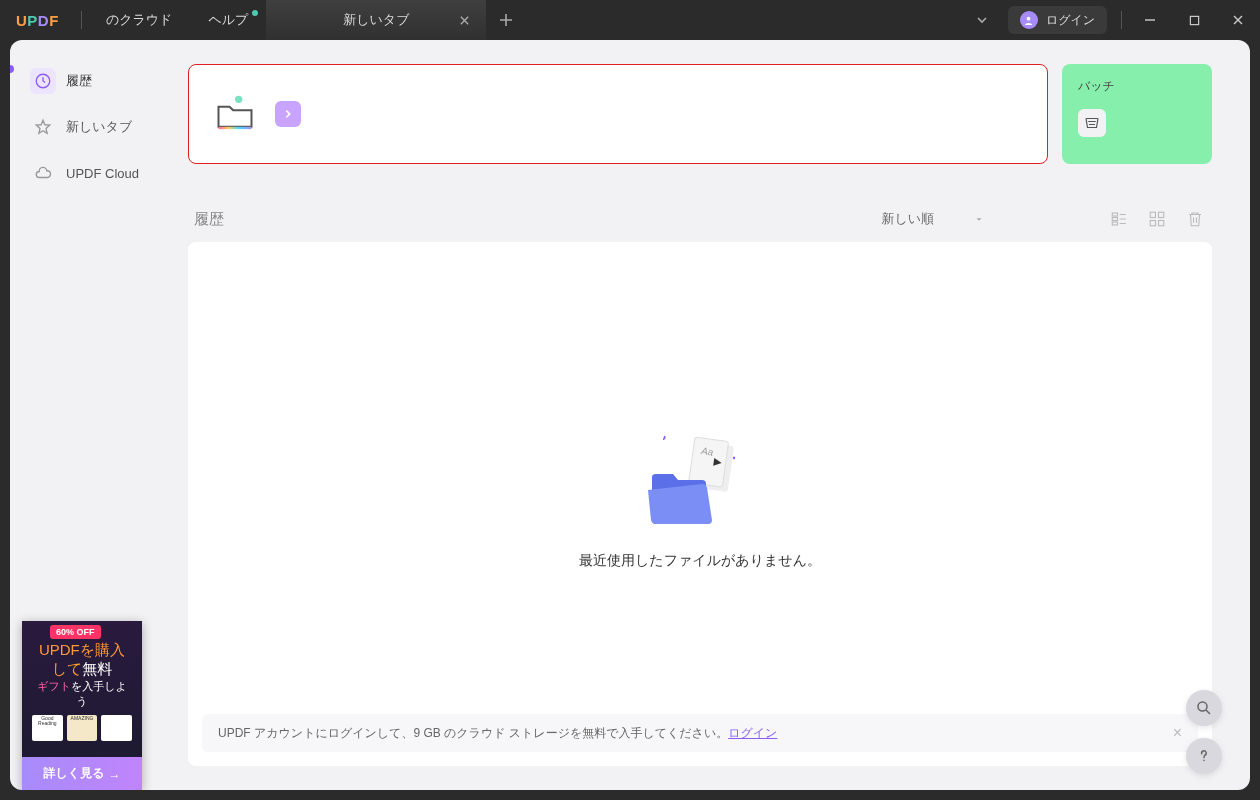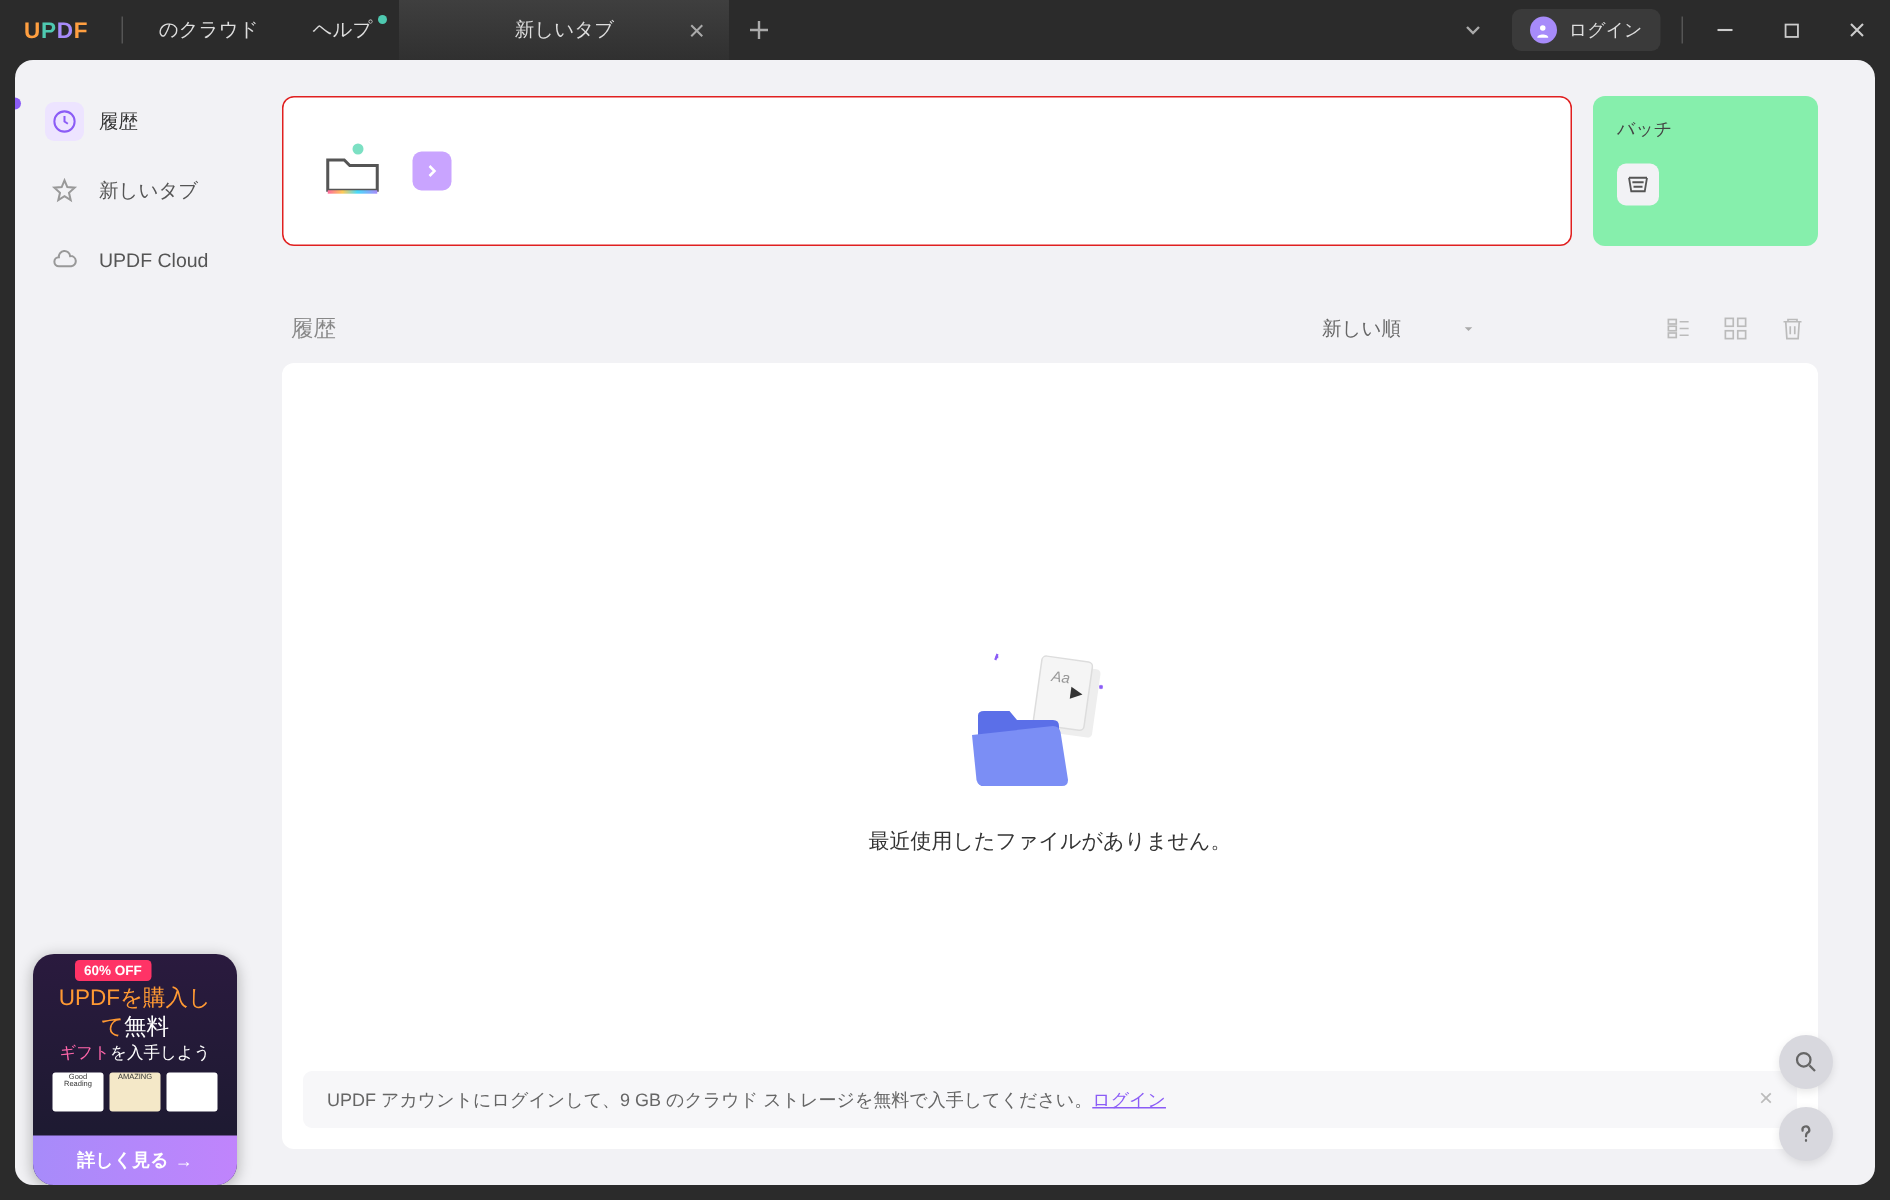--- a/index.html
+++ b/index.html
@@ -47,21 +47,21 @@
 .sort-dd { margin-left:auto; display:flex; align-items:center; gap:40px; padding:6px 14px; cursor:pointer; font-size:13px; color:#666; border-radius:6px; margin-right:110px; }
 .view-btns { display:flex; gap:16px; align-items:center; }
 .vbtn { width:22px; height:22px; display:flex; align-items:center; justify-content:center; cursor:pointer; }
 .history-body { flex:1; background:white; border-radius:8px; display:flex; flex-direction:column; align-items:center; justify-content:center; position:relative; }
 .empty-illo { width:120px; height:100px; margin-bottom:20px; position:relative; }
 .empty-title { font-size:14px; color:#333; font-weight:500; margin-bottom:6px; }
 .empty-sub { font-size:12px; color:#999; }
 .login-banner { position:absolute; bottom:14px; left:14px; right:14px; background:#f7f7f9; border-radius:6px; padding:10px 16px; display:flex; align-items:center; font-size:12px; color:#666; }
 .login-banner a { color:#8b5cf6; text-decoration:underline; cursor:pointer; }
 .banner-close { margin-left:auto; cursor:pointer; color:#bbb; font-size:16px; }
-.promo { position:absolute; left:12px; bottom:0; width:136px; border-radius:14px; overflow:hidden; background:linear-gradient(180deg,#2a1a3e,#1a1a2e); color:white; font-size:11px; box-shadow:0 2px 10px rgba(0,0,0,0.3); }
+.promo { position:absolute; left:12px; bottom:0; width:120px; border-radius:0; overflow:hidden; background:linear-gradient(180deg,#2a1a3e,#1a1a2e); color:white; font-size:11px; box-shadow:0 2px 10px rgba(0,0,0,0.3); }
 .promo-badge { position:absolute; top:4px; left:28px; background:#ff3366; color:white; font-size:9px; padding:2px 6px; border-radius:3px; font-weight:bold; }
 .promo-content { padding:20px 10px 6px; text-align:center; }
 .promo-line1 { font-size:15px; }
 .promo-line1 .orange { color:#ff9933; }
 .promo-line1 .white { color:white; }
 .promo-line2 .pink { color:#ff66aa; }
 .promo-books { height:30px; display:flex; justify-content:center; gap:4px; margin:6px 0; }
 .book { width:34px; height:26px; background:white; border-radius:2px; font-size:5px; color:#333; padding:1px; line-height:1; }
 .promo-cta { background:linear-gradient(90deg,#a78bfa,#c084fc); padding:8px; font-size:12px; font-weight:600; display:flex; align-items:center; justify-content:center; gap:4px; cursor:pointer; }
 .float-btns { position:absolute; right:28px; bottom:16px; display:flex; flex-direction:column; gap:12px; }

